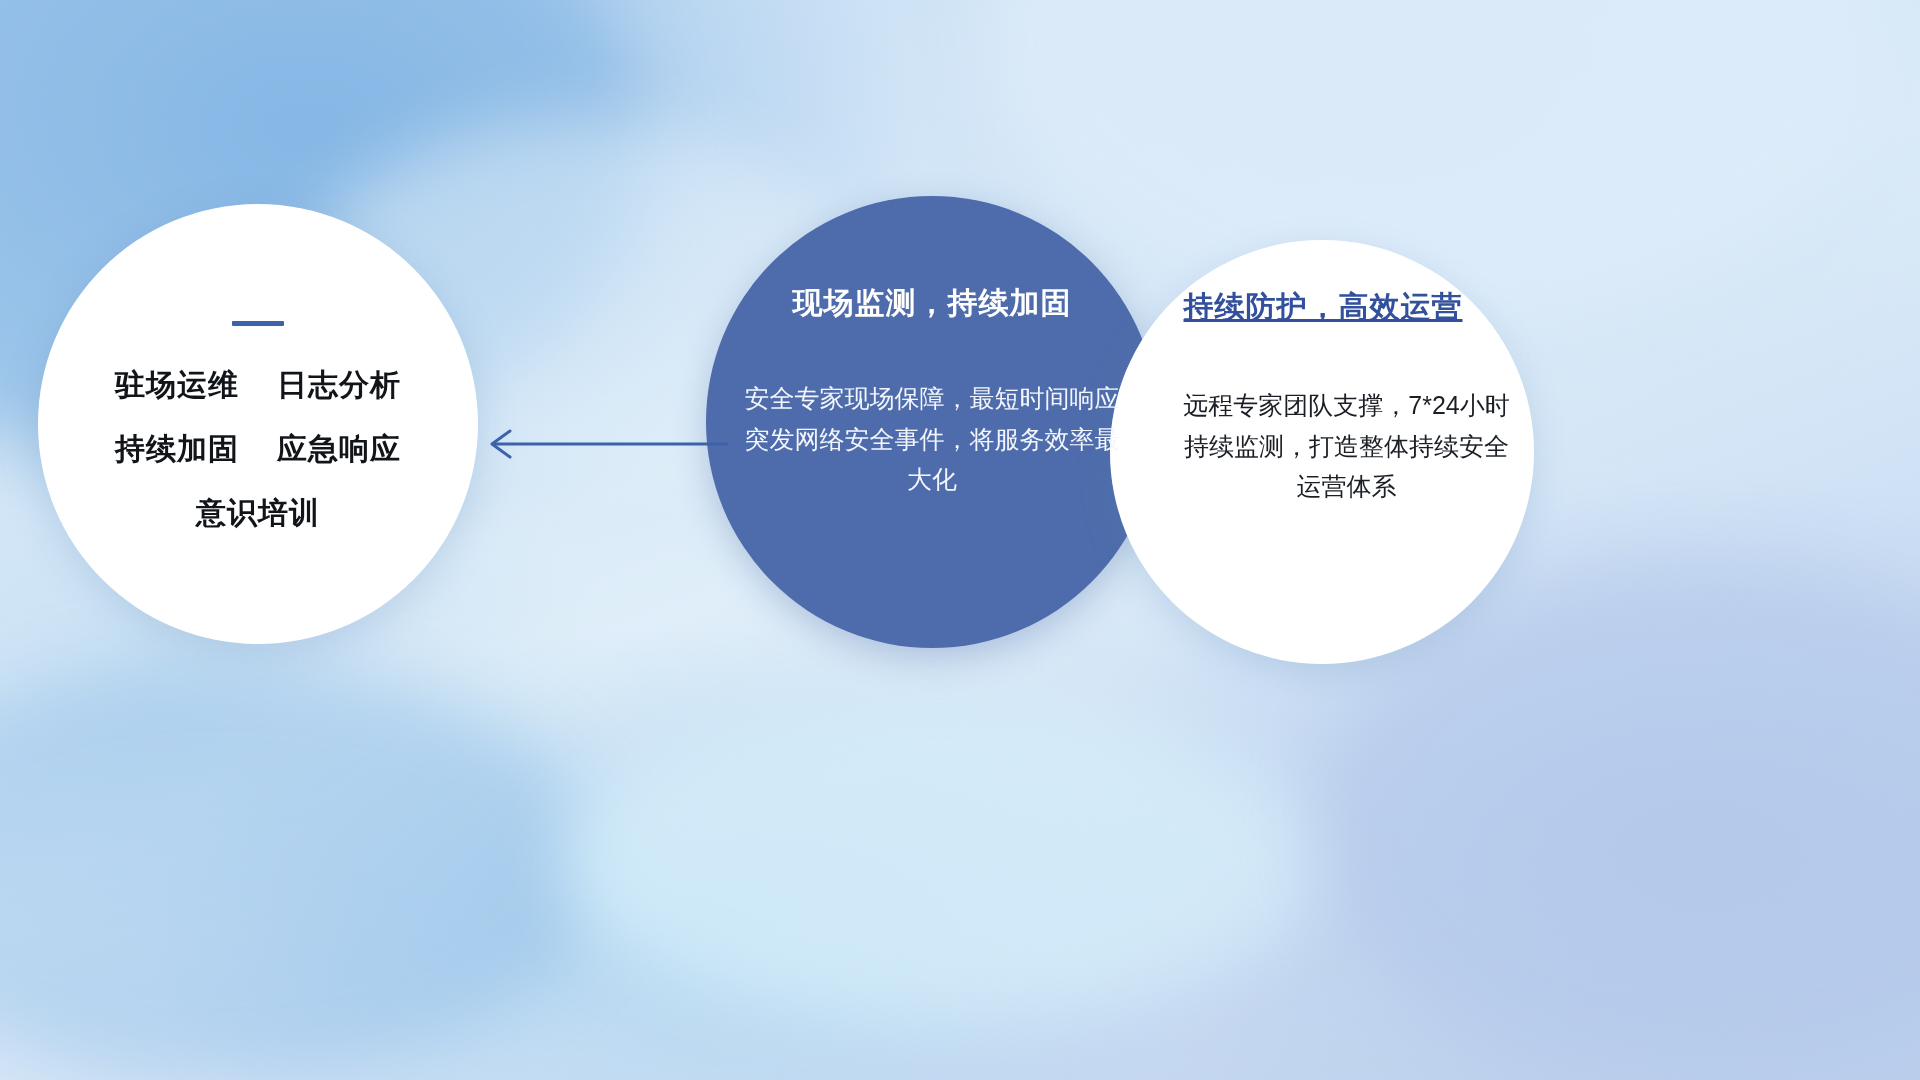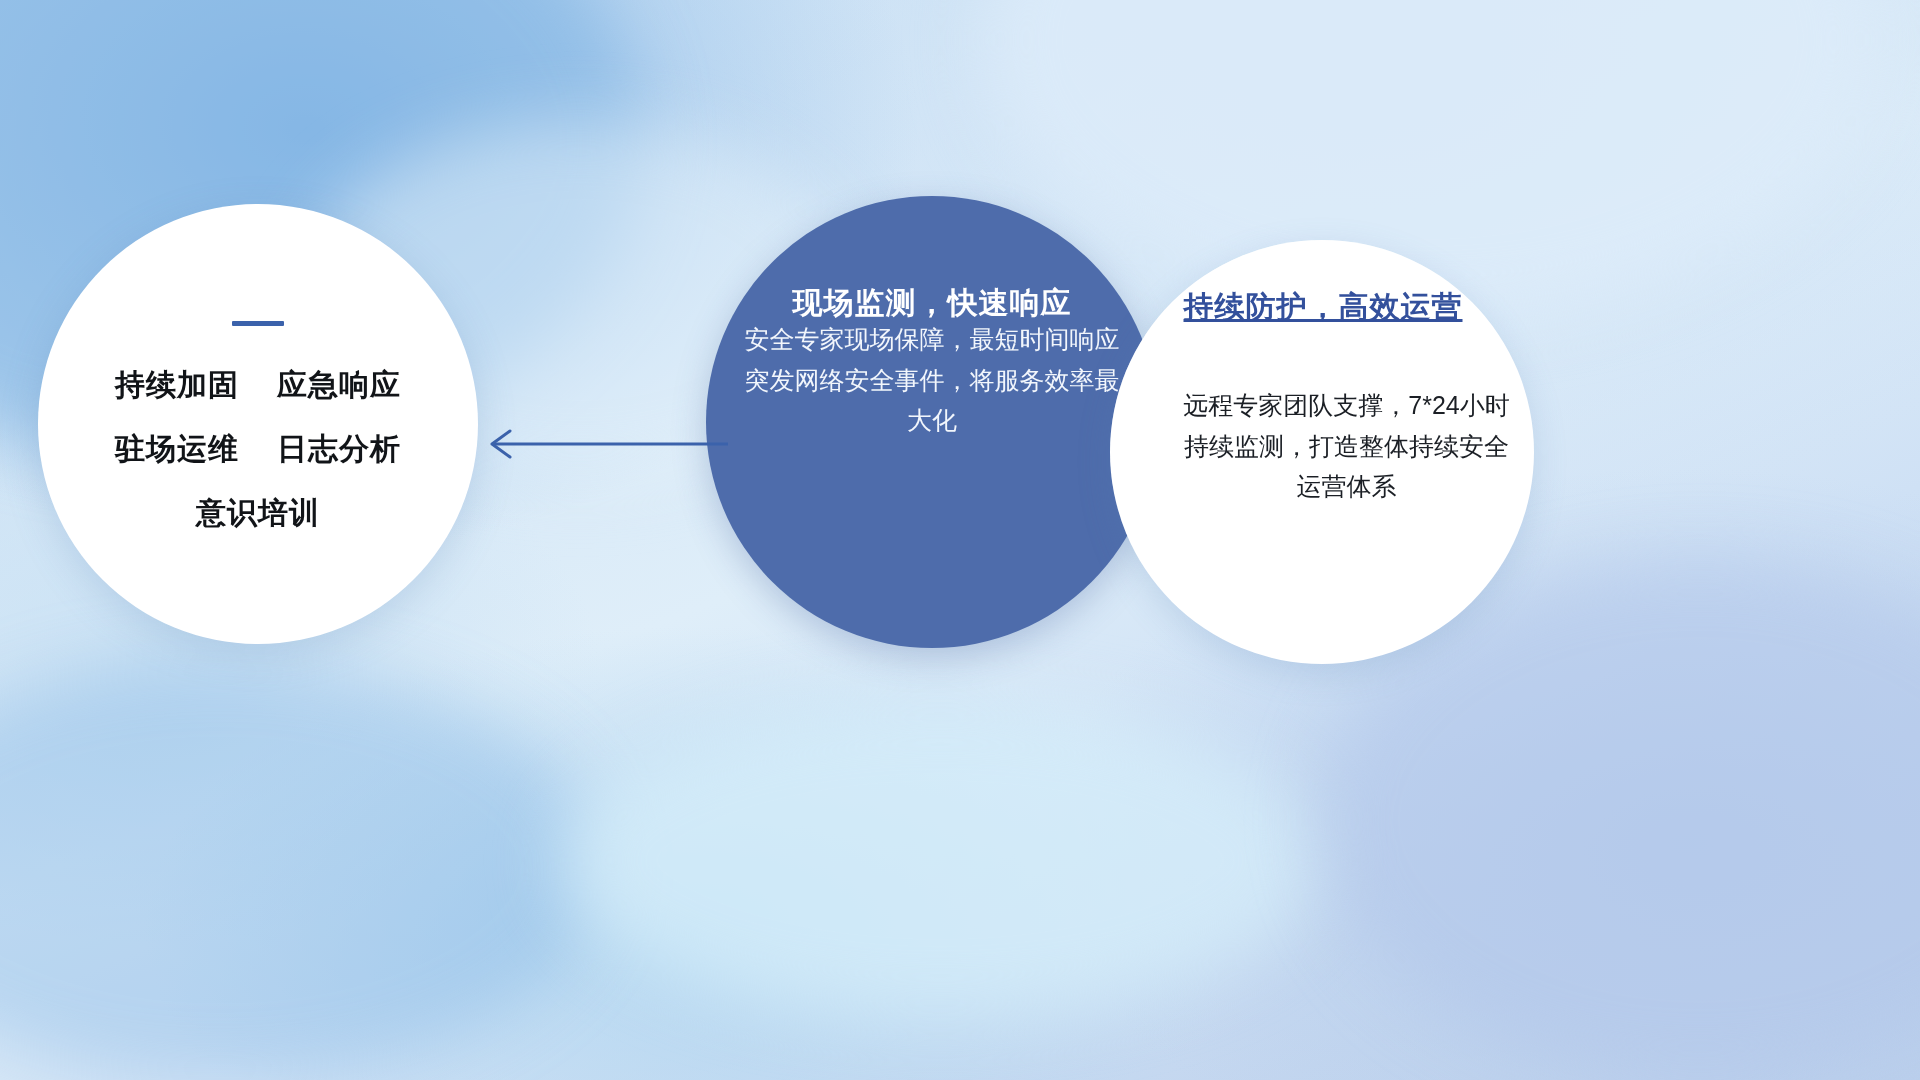--- a/index.html
+++ b/index.html
@@ -66,22 +66,24 @@
   .txtblock{position:absolute;box-sizing:border-box;text-align:center;}
 
   #mid-text{
     left:742px;top:286px;width:380px;z-index:6;
   }
   #mid-text .title{
     font-size:30px;font-weight:bold;color:#ffffff;letter-spacing:1px;
     white-space:nowrap;line-height:1.1;
   }
   #mid-text .body{
+    margin-top:62px;
     font-size:25px;color:#f2f6fc;line-height:1.62;
     text-align:center;
+    font-family:Liberation Mono, monospace;
   }
 
   #right-text{
     left:1128px;top:290px;width:390px;z-index:7;
   }
   #right-text .title{
     font-size:30px;font-weight:bold;color:#33509c;letter-spacing:1px;
     white-space:nowrap;line-height:1.1;text-decoration:underline;
   }
   #right-text .body{
@@ -107,46 +109,46 @@
   <div class="bgblob e"></div>
   <div class="bgblob f"></div>
   <div class="bgblob b"></div>
   <div class="bgblob c"></div>
   <div class="bgblob d"></div>
 
   <div class="circle" id="circle-left">
     <div class="dash"></div>
     <div class="left-lines">
       <div class="left-row">
+        <span>驻场运维</span>
+        <span>日志分析</span>
+      </div>
+      <div class="left-row">
         <span>持续加固</span>
         <span>应急响应</span>
-      </div>
-      <div class="left-row">
-        <span>驻场运维</span>
-        <span>日志分析</span>
       </div>
       <div class="left-row single">
         <span>意识培训</span>
       </div>
     </div>
   </div>
 
   <svg id="arrow" viewBox="0 0 250 48">
     <line x1="248" y1="24" x2="14" y2="24" stroke="#3b62ab" stroke-width="3"></line>
     <polyline points="30,11 12,24 30,37" fill="none" stroke="#3b62ab" stroke-width="3" stroke-linecap="round" stroke-linejoin="round"></polyline>
   </svg>
 
   <div class="circle" id="circle-mid"></div>
 
   <div class="circle" id="circle-right">
     <div class="glare" style="left:0;top:0;width:100%;height:100%;"></div>
   </div>
 
   <div class="txtblock" id="mid-text">
-    <div class="title">现场监测，快速响应</div>
+    <div class="title">现场监测，持续加固</div>
     <div class="body">安全专家现场保障，最短时间响应突发网络安全事件，将服务效率最大化</div>
   </div>
 
   <div class="txtblock" id="right-text">
     <div class="title">持续防护，高效运营</div>
     <div class="body">远程专家团队支撑，7*24小时持续监测，打造整体持续安全运营体系</div>
   </div>
 
 </div>
 

